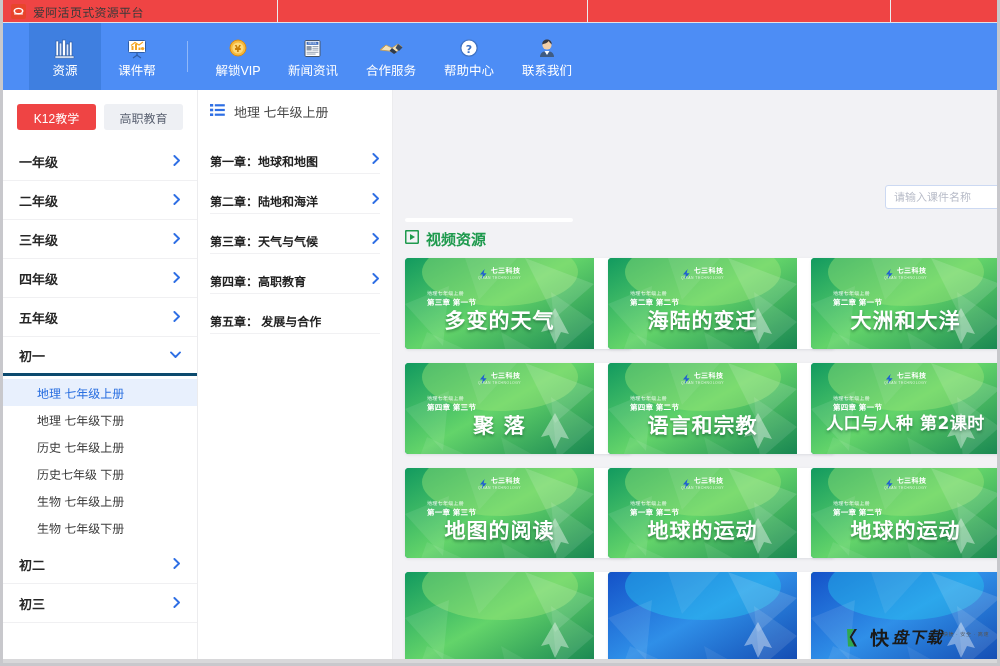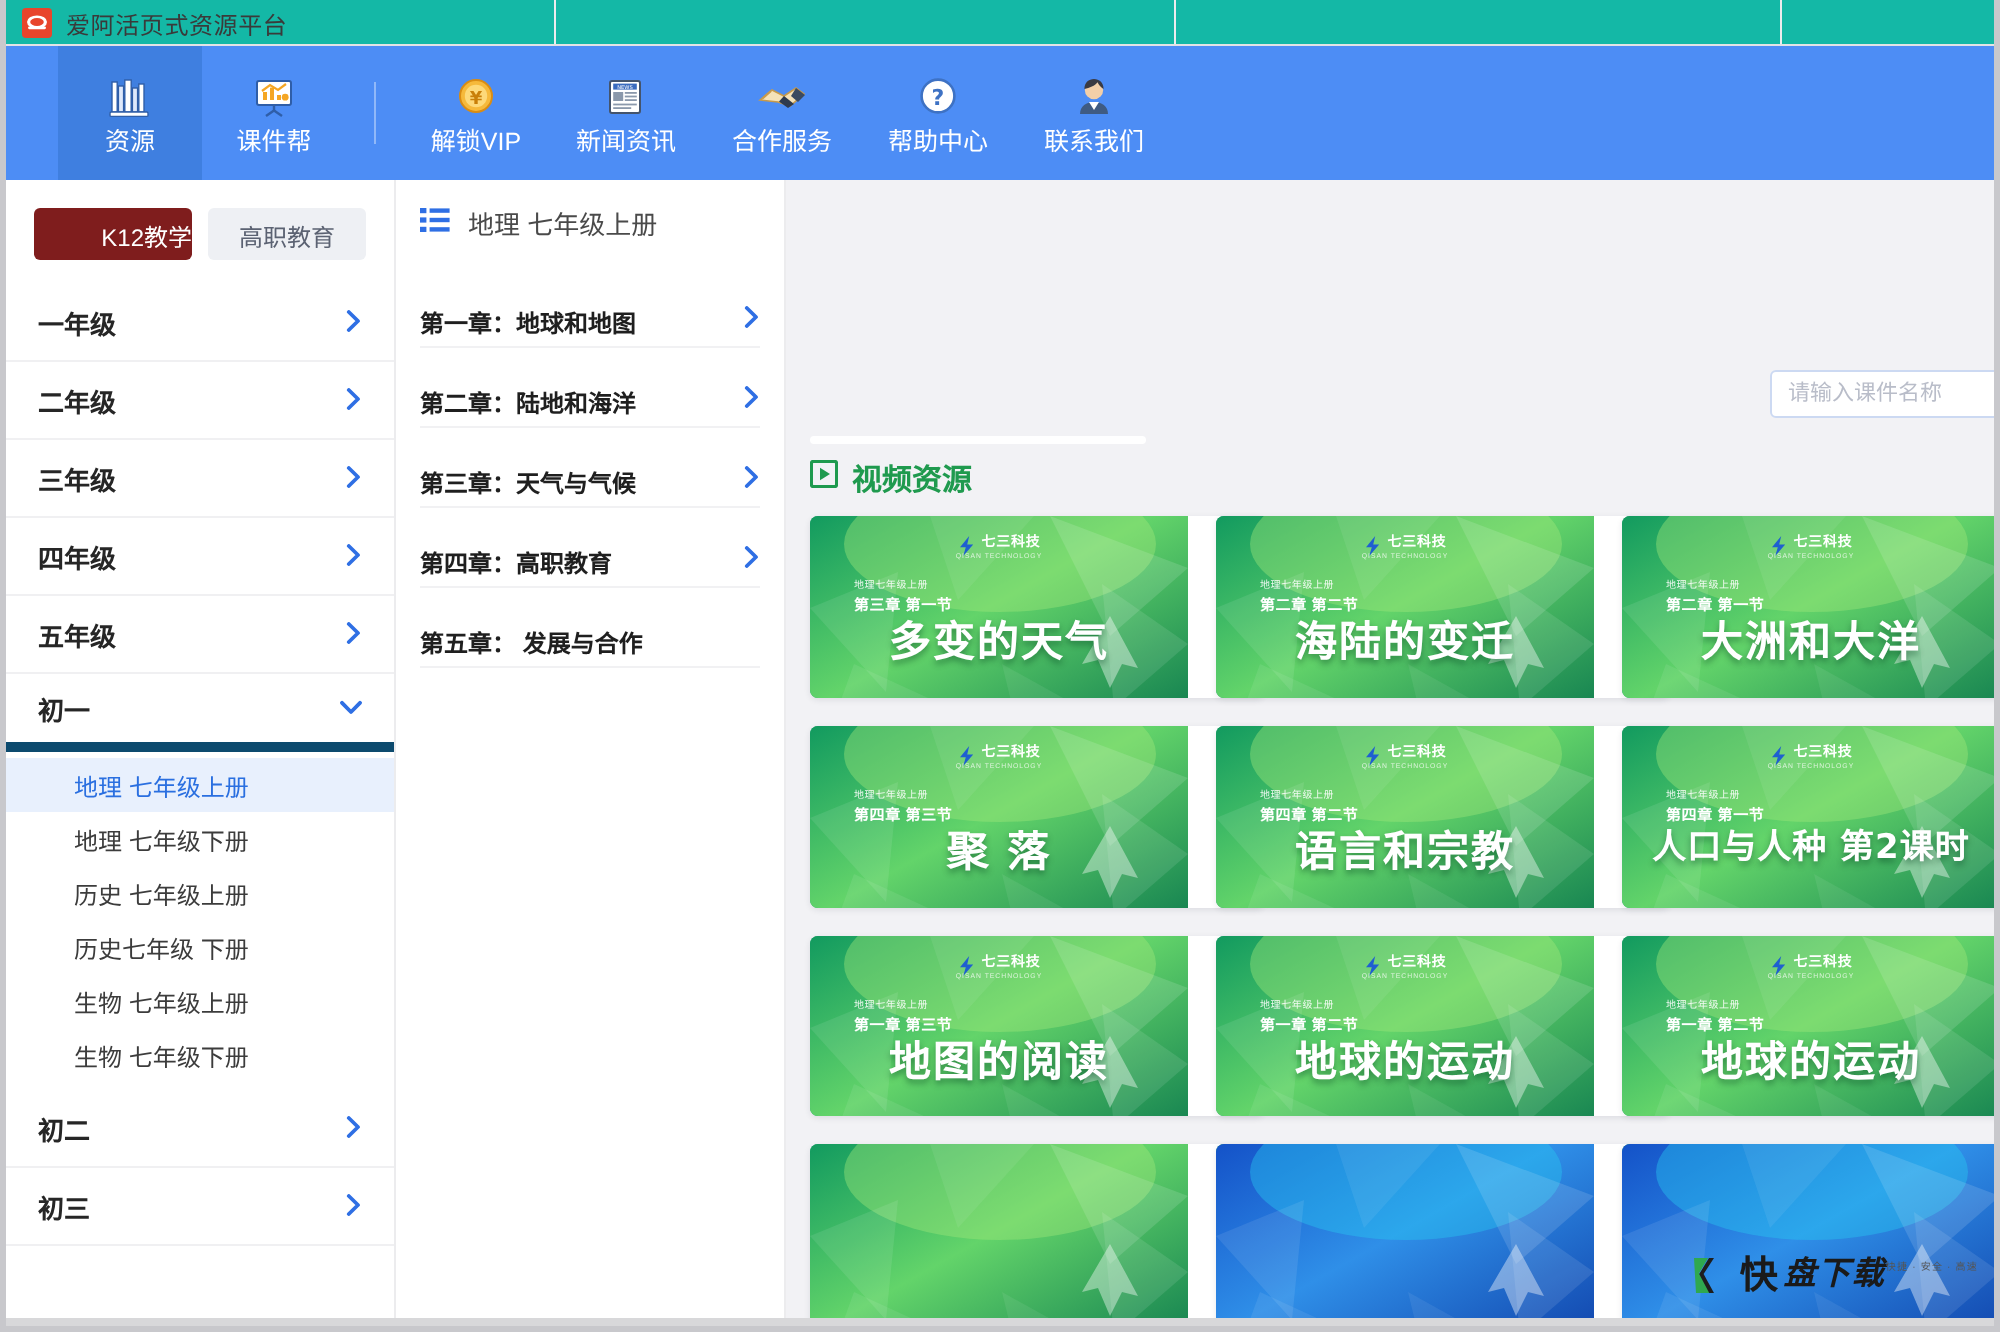--- a/index.html
+++ b/index.html
@@ -19,21 +19,21 @@
     background: #f2f2f4;
     border-left: 3px solid #c8c8cc;
     border-right: 3px solid #c8c8cc;
     border-bottom: 3px solid #c8c8cc;
     overflow: hidden;
   }
 
   
   #titlebar {
     height: 23px;
-    background: #14b8a6;
+    background: #ef4444;
     border-bottom: 1px solid #e3e3e6;
     display: flex; align-items: center;
     padding-left: 8px;
     position: relative;
   }
   #titlebar .logo-sq {
     width: 15px; height: 15px;
     border-radius: 2px;
     background: #e8452c;
     display: flex; align-items: center; justify-content: center;
@@ -98,33 +98,33 @@
   }
   .seg-tab {
     flex: 1;
     height: 26px;
     border-radius: 3px;
     font-size: 12px;
     display: flex; align-items: center; justify-content: center;
     cursor: pointer;
     background: #eef0f4; color: #5b6272;
   }
-  .seg-tab.active { background: #7f1d1d; color: #fff; justify-content: flex-end; }
+  .seg-tab.active { background: #ef4444; color: #fff; }
 
   .grade-row {
     height: 39px;
     display: flex; align-items: center;
     padding: 0 16px 0 16px;
     border-bottom: 1px solid #f0f0f2;
     font-size: 13px; color: #262626; font-weight: bold;
     cursor: pointer;
     position: relative;
   }
   .grade-row .chev { margin-left: auto; color: #2f6fe4; font-size: 12px; line-height: 1; }
-  .grade-row.open { border-bottom: 5px solid #0c4a6e; }
+  .grade-row.open { border-bottom: 3px solid #0c4a6e; }
 
   .sub-row {
     height: 27px;
     display: flex; align-items: center;
     padding-left: 34px;
     font-size: 12px; color: #3c3c3c;
     cursor: pointer;
   }
   .sub-row.selected { background: #e8f0fd; color: #2a6fe0; }
   .sub-list { padding: 3px 0 4px 0; }

